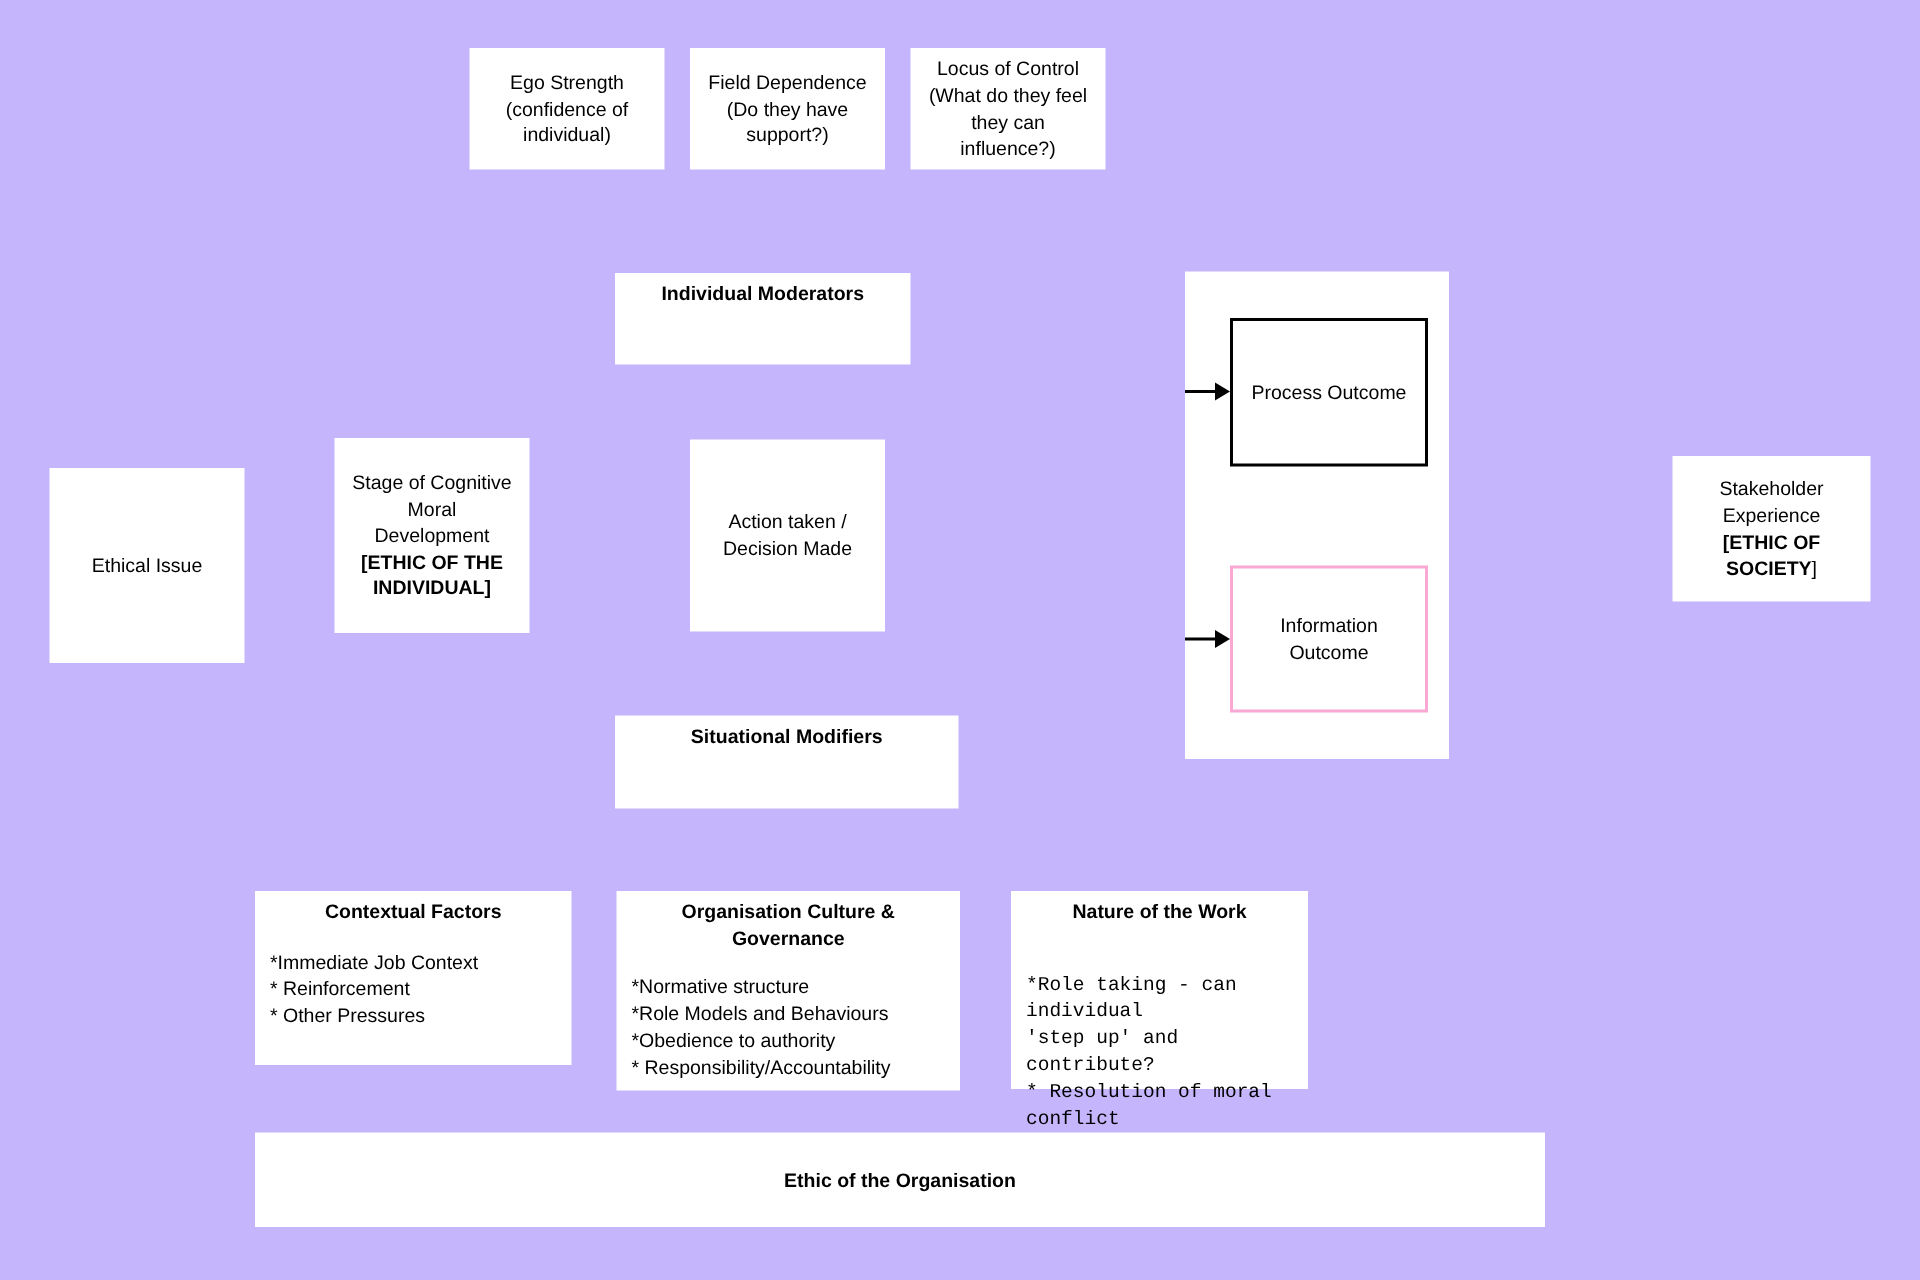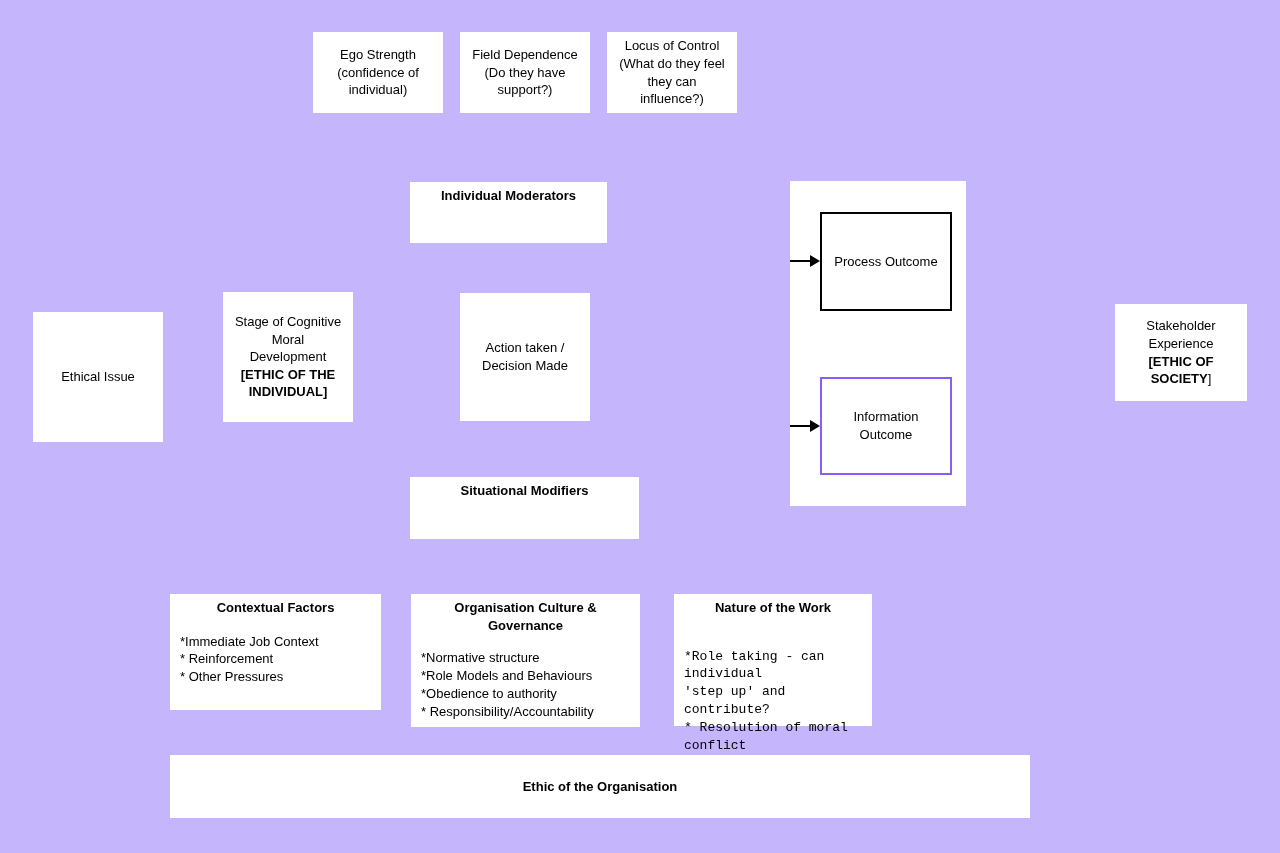--- a/index.html
+++ b/index.html
@@ -46,21 +46,21 @@
 
   #box-ego        { left: 313px;  top: 32px;  width: 130px; height: 81px; }
   #box-field      { left: 460px;  top: 32px;  width: 130px; height: 81px; }
   #box-locus      { left: 607px;  top: 32px;  width: 130px; height: 81px; }
   #box-indmod     { left: 410px;  top: 182px; width: 197px; height: 61px; }
   #box-ethical    { left: 33px;   top: 292px; width: 130px; height: 130px; margin-top: 20px; }
   #box-stage      { left: 223px;  top: 292px; width: 130px; height: 130px; }
   #box-action     { left: 460px;  top: 293px; width: 130px; height: 128px; }
   #box-outcomes   { left: 790px;  top: 181px; width: 176px; height: 325px; }
   #box-process    { left: 820px;  top: 212px; width: 132px; height: 99px; border: 2px solid #000; }
-  #box-info       { left: 820px;  top: 377px; width: 132px; height: 98px; border: 2px solid #8b5cf6; }
+  #box-info       { left: 820px;  top: 377px; width: 132px; height: 98px; border: 2px solid #f9a8d4; }
   #box-stakeholder{ left: 1115px; top: 304px; width: 132px; height: 97px; }
   #box-sitmod     { left: 410px;  top: 477px; width: 229px; height: 62px; }
   #box-contextual { left: 170px;  top: 594px; width: 211px; height: 116px; }
   #box-orgcult    { left: 411px;  top: 594px; width: 229px; height: 133px; }
   #box-nature     { left: 674px;  top: 594px; width: 198px; height: 132px; }
   #box-ethicorg   { left: 170px;  top: 755px; width: 860px; height: 63px; }
 
   #box-contextual .bullets { margin-top: 16px; }
   #box-orgcult .bullets    { margin-top: 15px; }
   #box-nature .bullets     { margin-top: 31px; font-family: Liberation Mono, monospace; }

